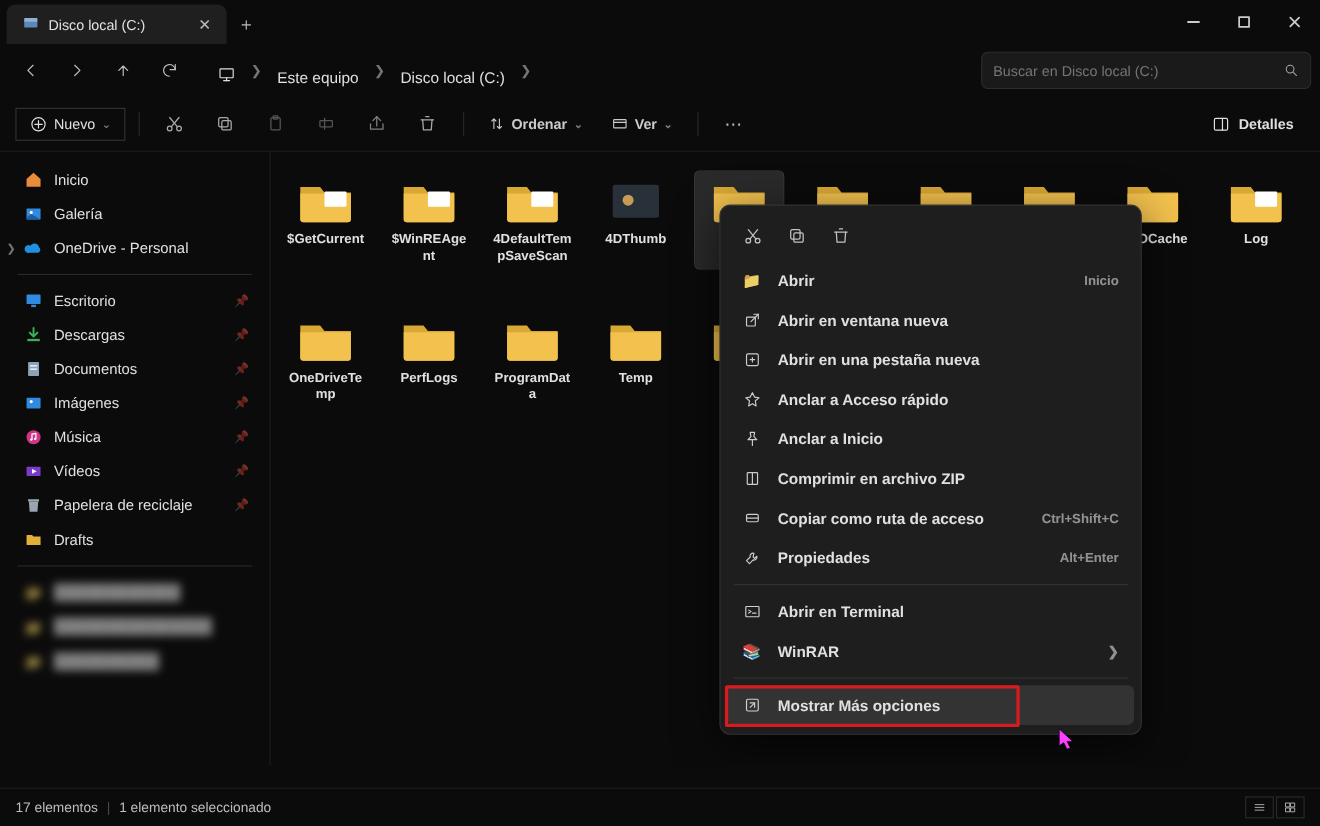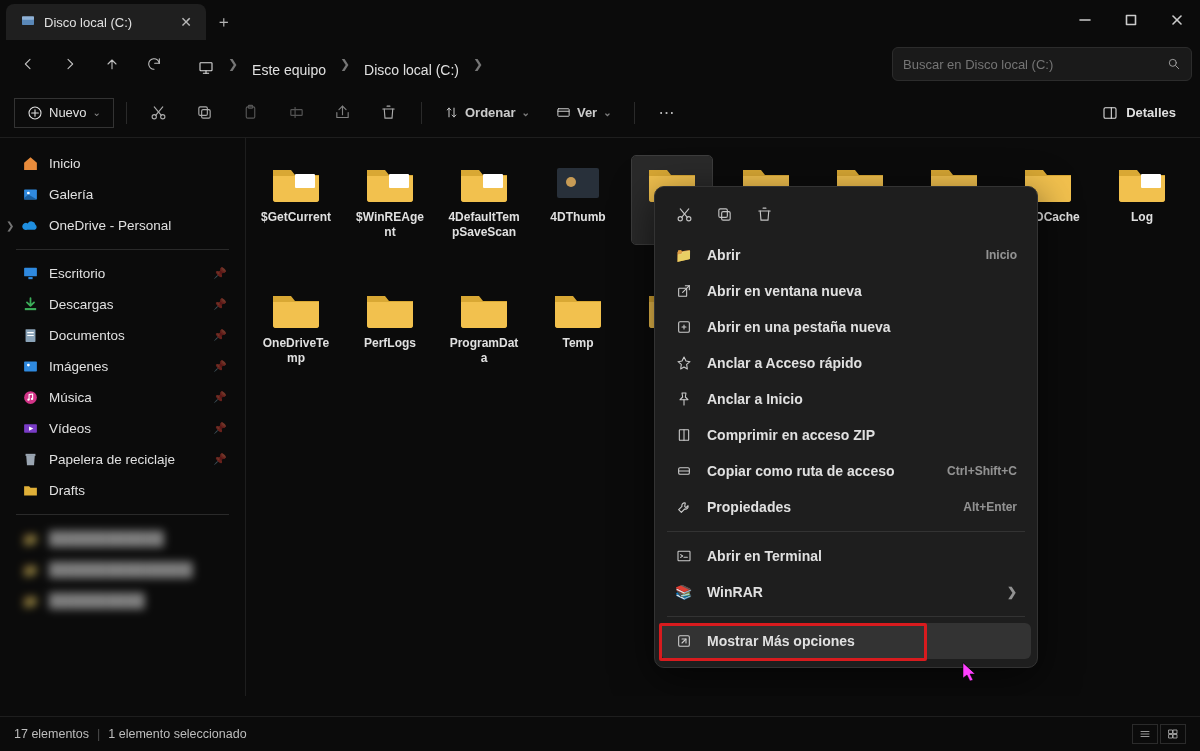--- a/index.html
+++ b/index.html
@@ -550,21 +550,21 @@
           </span>
         <span>Anclar a Inicio</span>
       </div>
       <div class="ctx-item">
         <span class="ctx-icon">
             <svg width="16" height="16" viewBox="0 0 24 24">
               <rect x="5" y="4" width="14" height="16" rx="1"></rect>
               <line x1="12" y1="4" x2="12" y2="20"></line>
             </svg>
           </span>
-        <span>Comprimir en acceso ZIP</span>
+        <span>Comprimir en archivo ZIP</span>
       </div>
       <div class="ctx-item">
         <span class="ctx-icon">
             <svg width="16" height="16" viewBox="0 0 24 24">
               <rect x="4" y="7" width="16" height="10" rx="2"></rect>
               <line x1="4" y1="12" x2="20" y2="12"></line>
             </svg>
           </span>
         <span>Copiar como ruta de acceso</span>
         <span class="shortcut">Ctrl+Shift+C</span>

